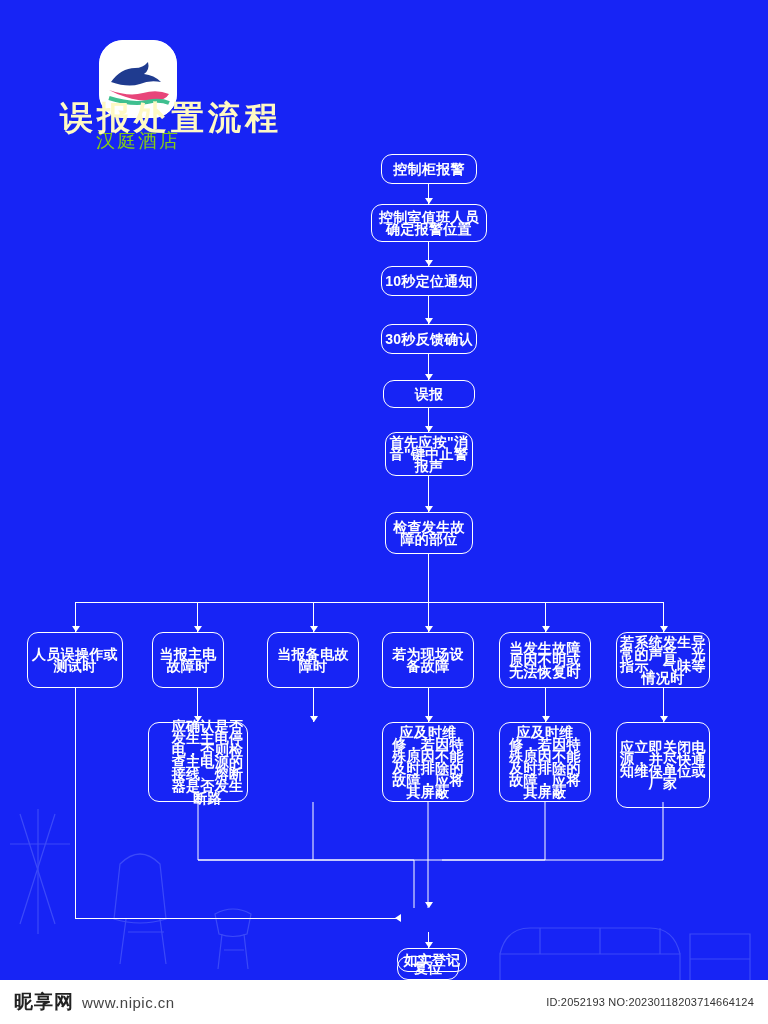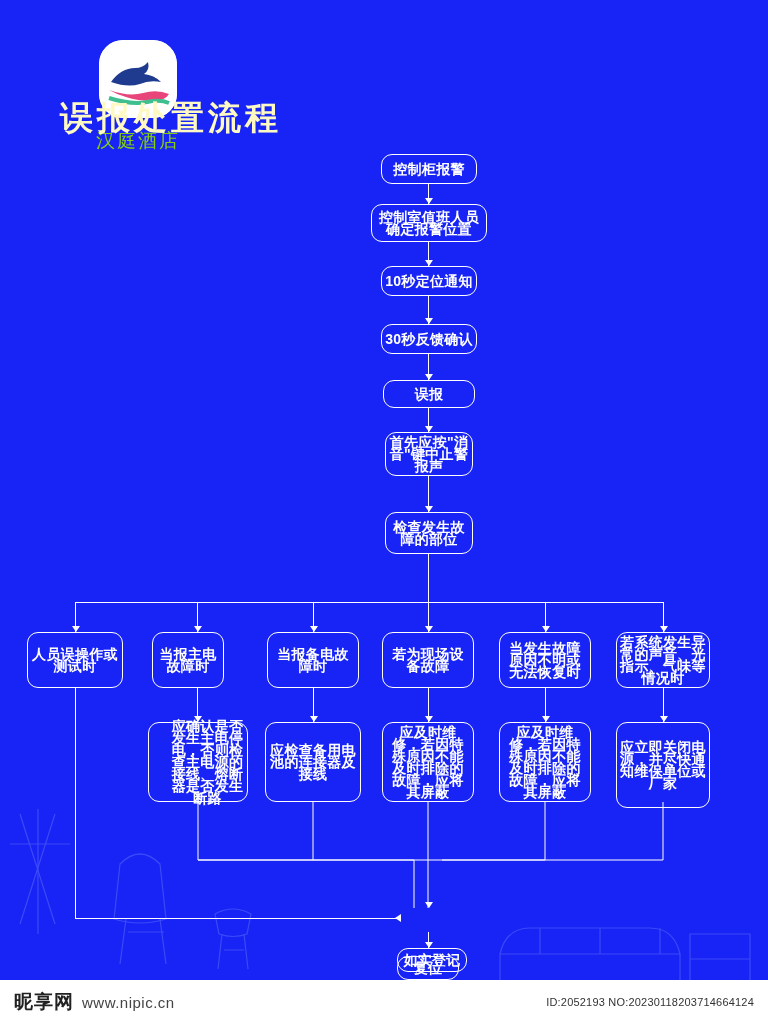--- a/index.html
+++ b/index.html
@@ -222,21 +222,20 @@
   <div class="line v" style="left:313px; top:688px; height:34px;"></div>
   <div class="arrow" style="left:310px; top:716px;"></div>
   <div class="line v" style="left:428px; top:688px; height:34px;"></div>
   <div class="arrow" style="left:425px; top:716px;"></div>
   <div class="line v" style="left:545px; top:688px; height:34px;"></div>
   <div class="arrow" style="left:542px; top:716px;"></div>
   <div class="line v" style="left:663px; top:688px; height:34px;"></div>
   <div class="arrow" style="left:660px; top:716px;"></div>
 
   <div class="node" style="left:148px; top:722px; width:100px; height:80px;padding-left:22px;">应确认是否发生主电停电，否则检查主电源的接线、熔断器是否发生断路</div>
-  <div class="node" style="left:265px; top:722px; width:96px; height:80px;">应检查备用电池的连接器及接线</div>
   <div class="node" style="left:382px; top:722px; width:92px; height:80px;">应及时维修，若因特殊原因不能及时排除的故障，应将其屏蔽</div>
   <div class="node" style="left:499px; top:722px; width:92px; height:80px;">应及时维修，若因特殊原因不能及时排除的故障，应将其屏蔽</div>
   <div class="node" style="left:616px; top:722px; width:94px; height:86px;">应立即关闭电源，并尽快通知维保单位或厂家</div>
 
   <div class="line v" style="left:75px; top:688px; height:230px;"></div>
   <div class="line h" style="left:75px; top:918px; width:325px;"></div>
   <div class="arrow" style="left:394px; top:915px; transform:rotate(90deg);"></div>
 
   <svg style="position:absolute; left:0; top:0; width:768px; height:1024px; pointer-events:none;" xmlns="http://www.w3.org/2000/svg">
     <g stroke="#ffffff" stroke-width="1" fill="none">

